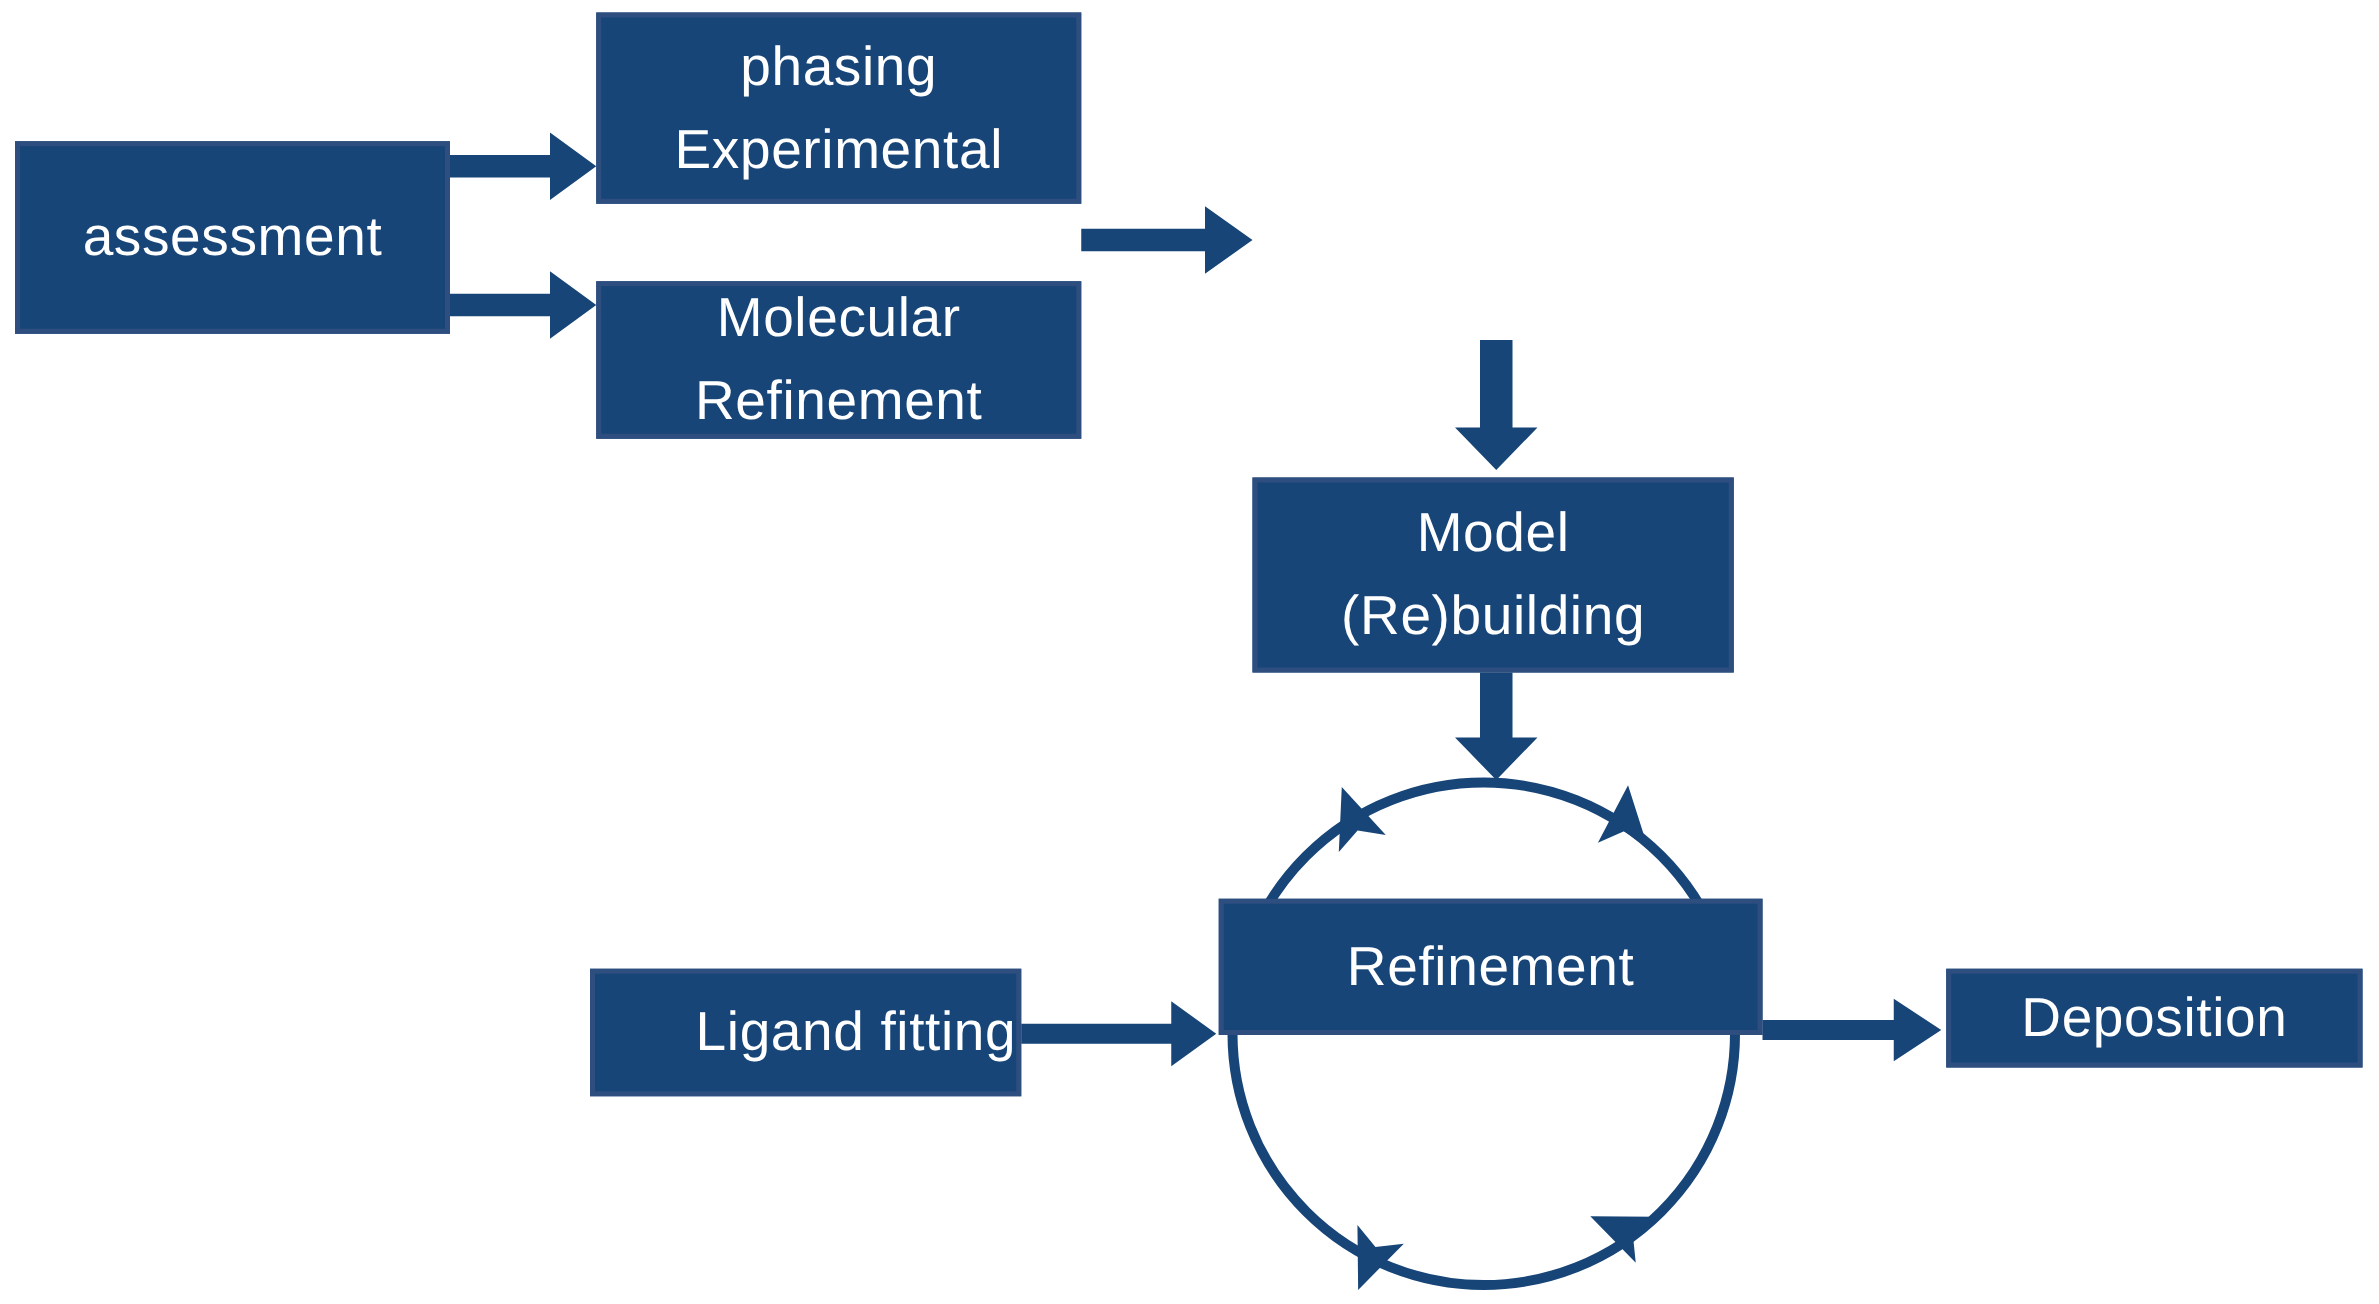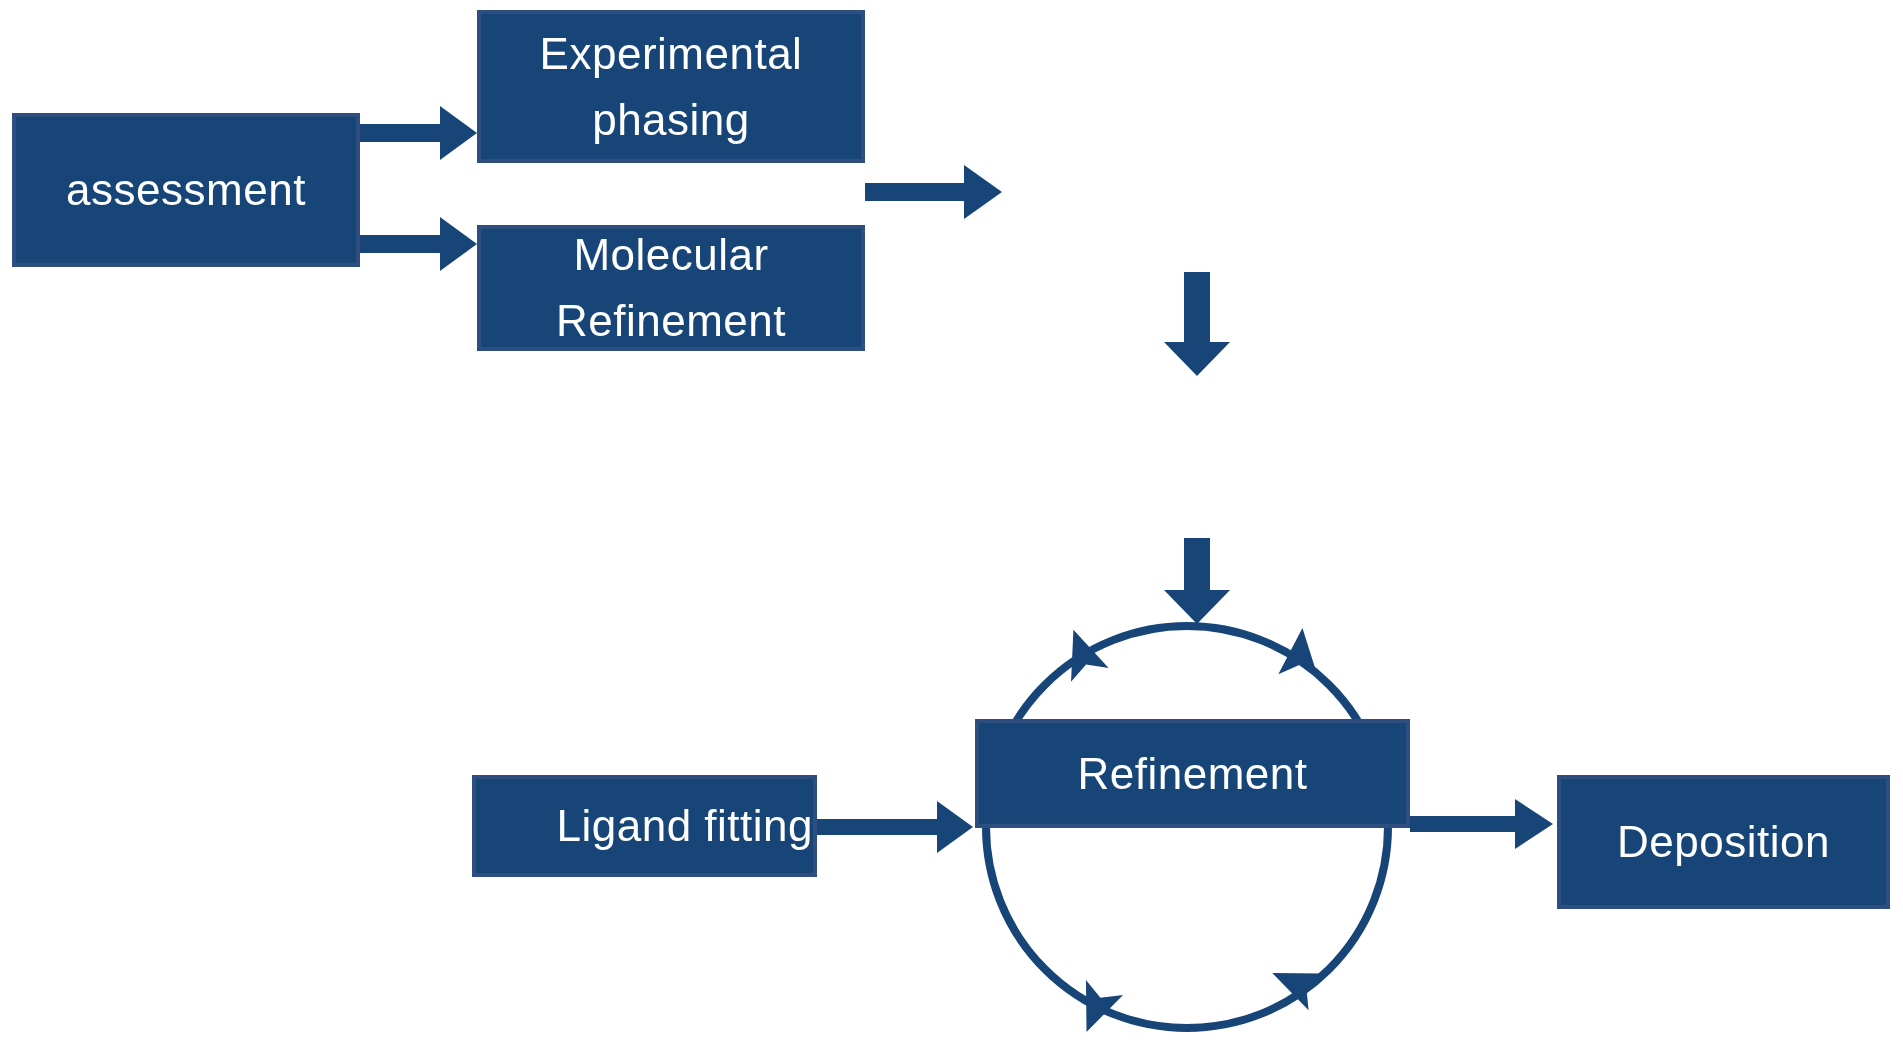--- a/index.html
+++ b/index.html
@@ -60,37 +60,41 @@
     <polygon fill="#174578" points="1184,538 1184,590 1164,590 1197,624 1230,590 1210,590 1210,538"></polygon>
     <polygon fill="#174578" points="817,819 937,819 937,801 973,827 937,853 937,835 817,835"></polygon>
     <polygon fill="#174578" points="1410,816 1515,816 1515,799 1553,824 1515,849 1515,832 1410,832"></polygon>
   </svg>
 
   <div class="node" style="left:12px; top:113px; width:348px; height:154px;">
     <span>assessment</span>
   </div>
 
   <div class="node" style="left:477px; top:10px; width:388px; height:153px;">
+    <span>phasing</span>
     <span>Experimental</span>
-    <span>phasing</span>
   </div>
 
   <div class="node" style="left:477px; top:225px; width:388px; height:126px;">
     <span>Molecular</span>
     <span>Refinement</span>
   </div>
 
 
+  <div class="node" style="left:1002px; top:382px; width:385px; height:156px;">
+    <span>Model</span>
+    <span>(Re)building</span>
+  </div>
 
   <div class="node" style="left:975px; top:695px; width:435px; height:109px;margin-top:24px;">
     <span>Refinement</span>
   </div>
 
 
   <div class="node" style="left:472px; top:775px; width:345px; height:102px;align-items:flex-end;">
     <span>Ligand fitting</span>
   </div>
 
-  <div class="node" style="left:1557px; top:775px; width:333px; height:134px;">
+  <div class="node" style="left:1557px; top:775px; width:333px; height:79px;">
     <span>Deposition</span>
   </div>
 
 </div>
 
 </body></html>

